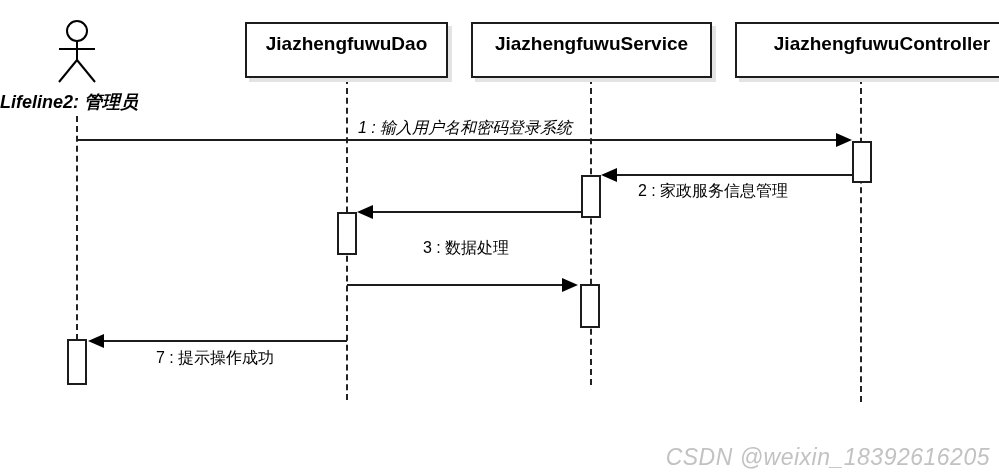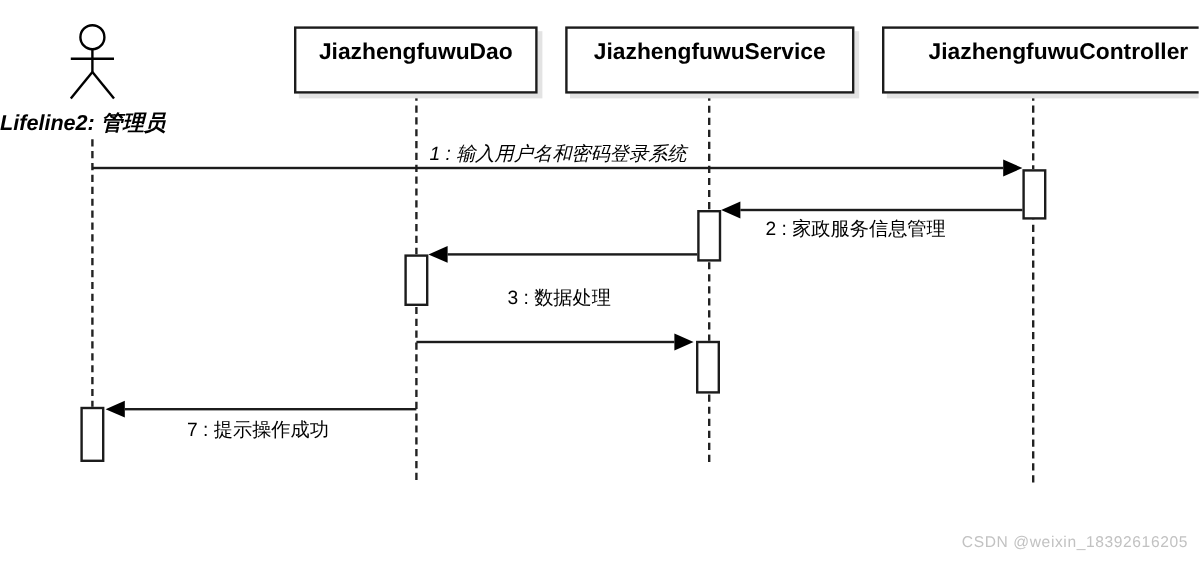--- a/index.html
+++ b/index.html
@@ -49,21 +49,21 @@
   #m4-line{left:347px;top:284px;width:215px;}
   #m4-arrow{left:562px;top:278px;}
   #m4-label{left:463px;top:259px;}
   #m5-line{left:104px;top:340px;width:243px;}
   #m5-arrow{left:88px;top:334px;}
   #m5-label{left:215px;top:348px;}
   
   #actor-svg{position:absolute;left:52px;top:16px;}
   #actor-label{position:absolute;left:0;top:90px;font-weight:bold;font-size:18px;white-space:nowrap;font-style:italic;}
   
-  #watermark{position:absolute;right:9px;top:444px;font-size:13px;color:#c2c2c2;letter-spacing:0.5px;}
+  #watermark{position:absolute;right:9px;top:444px;font-size:23px;color:#c2c2c2;letter-spacing:0.5px;font-style:italic;}
 </style>
 </head>
 <body>
 
 <div class="canvas">
 
   <svg id="actor-svg" width="50" height="70" viewBox="0 0 50 70">
     <circle cx="25" cy="15" r="10" fill="none" stroke="#000" stroke-width="2"></circle>
     <line x1="25" y1="25" x2="25" y2="44" stroke="#000" stroke-width="2"></line>
     <line x1="7" y1="33" x2="43" y2="33" stroke="#000" stroke-width="2"></line>

